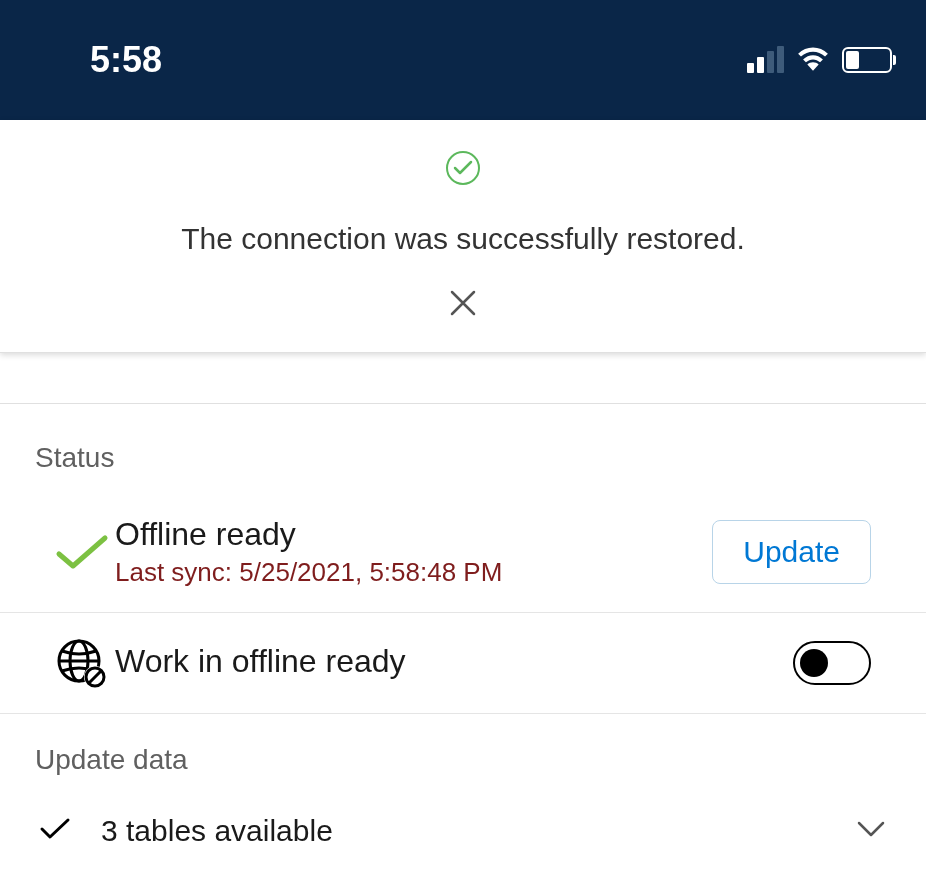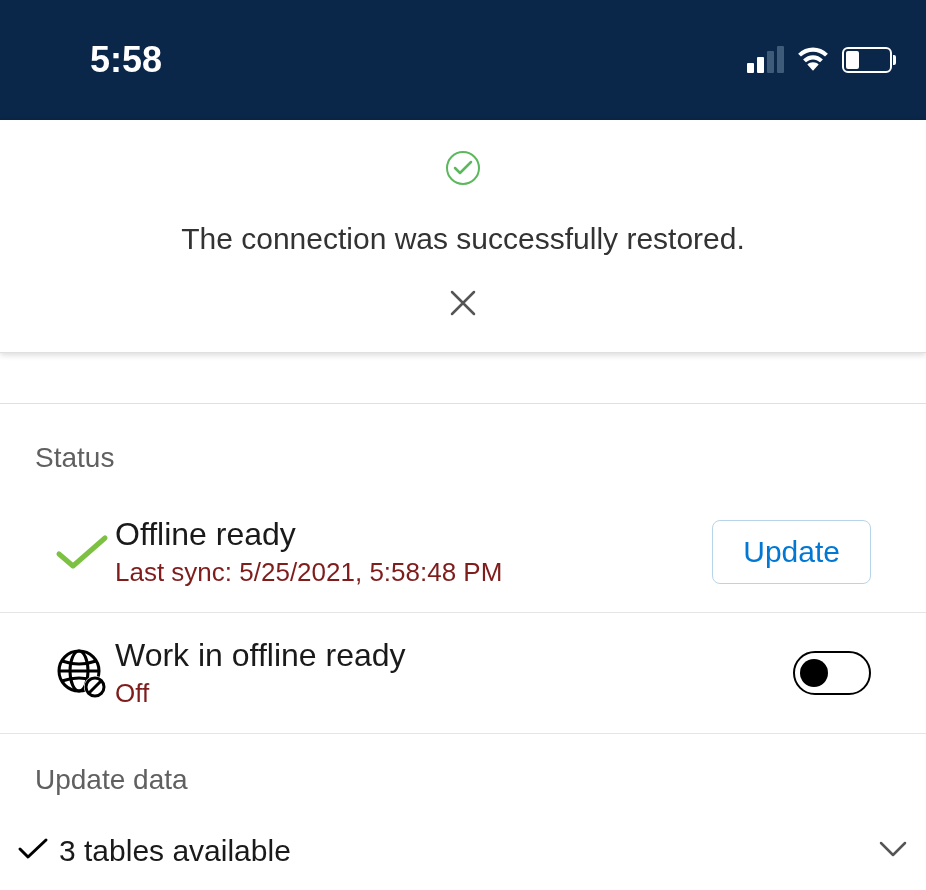--- a/index.html
+++ b/index.html
@@ -152,22 +152,22 @@
       top: 50%;
       transform: translateY(-50%);
       width: 28px;
       height: 28px;
       background: #000000;
       border-radius: 50%;
     }
     .data-row {
       display: flex;
       align-items: center;
-      padding: 20px 17px;
-      gap: 12px;
+      padding: 20px 39px;
+      gap: 32px;
     }
     .data-icon {
       width: 30px;
       flex-shrink: 0;
     }
     .data-text {
       flex: 1;
       font-size: 30px;
       color: #1a1a1a;
     }
@@ -242,21 +242,20 @@
         <line x1="4" y1="24" x2="44" y2="24" stroke="#000000" stroke-width="3"></line>
         <path d="M7 14 Q24 20 41 14" fill="none" stroke="#000000" stroke-width="3"></path>
         <path d="M7 34 Q24 28 41 34" fill="none" stroke="#000000" stroke-width="3"></path>
         <circle cx="40" cy="40" r="11" fill="#ffffff"></circle>
         <circle cx="40" cy="40" r="9" fill="none" stroke="#000000" stroke-width="3"></circle>
         <line x1="34" y1="46" x2="46" y2="34" stroke="#000000" stroke-width="3"></line>
       </svg>
     </div>
     <div class="row-content">
       <div class="row-title">Work in offline ready</div>
-      <div class="row-subtitle">Off</div>
     </div>
     <div class="toggle">
       <div class="toggle-knob"></div>
     </div>
   </div>
 
   <div class="section-header" style="padding-top:30px;">Update data</div>
 
   <div class="data-row">
     <div class="data-icon">

